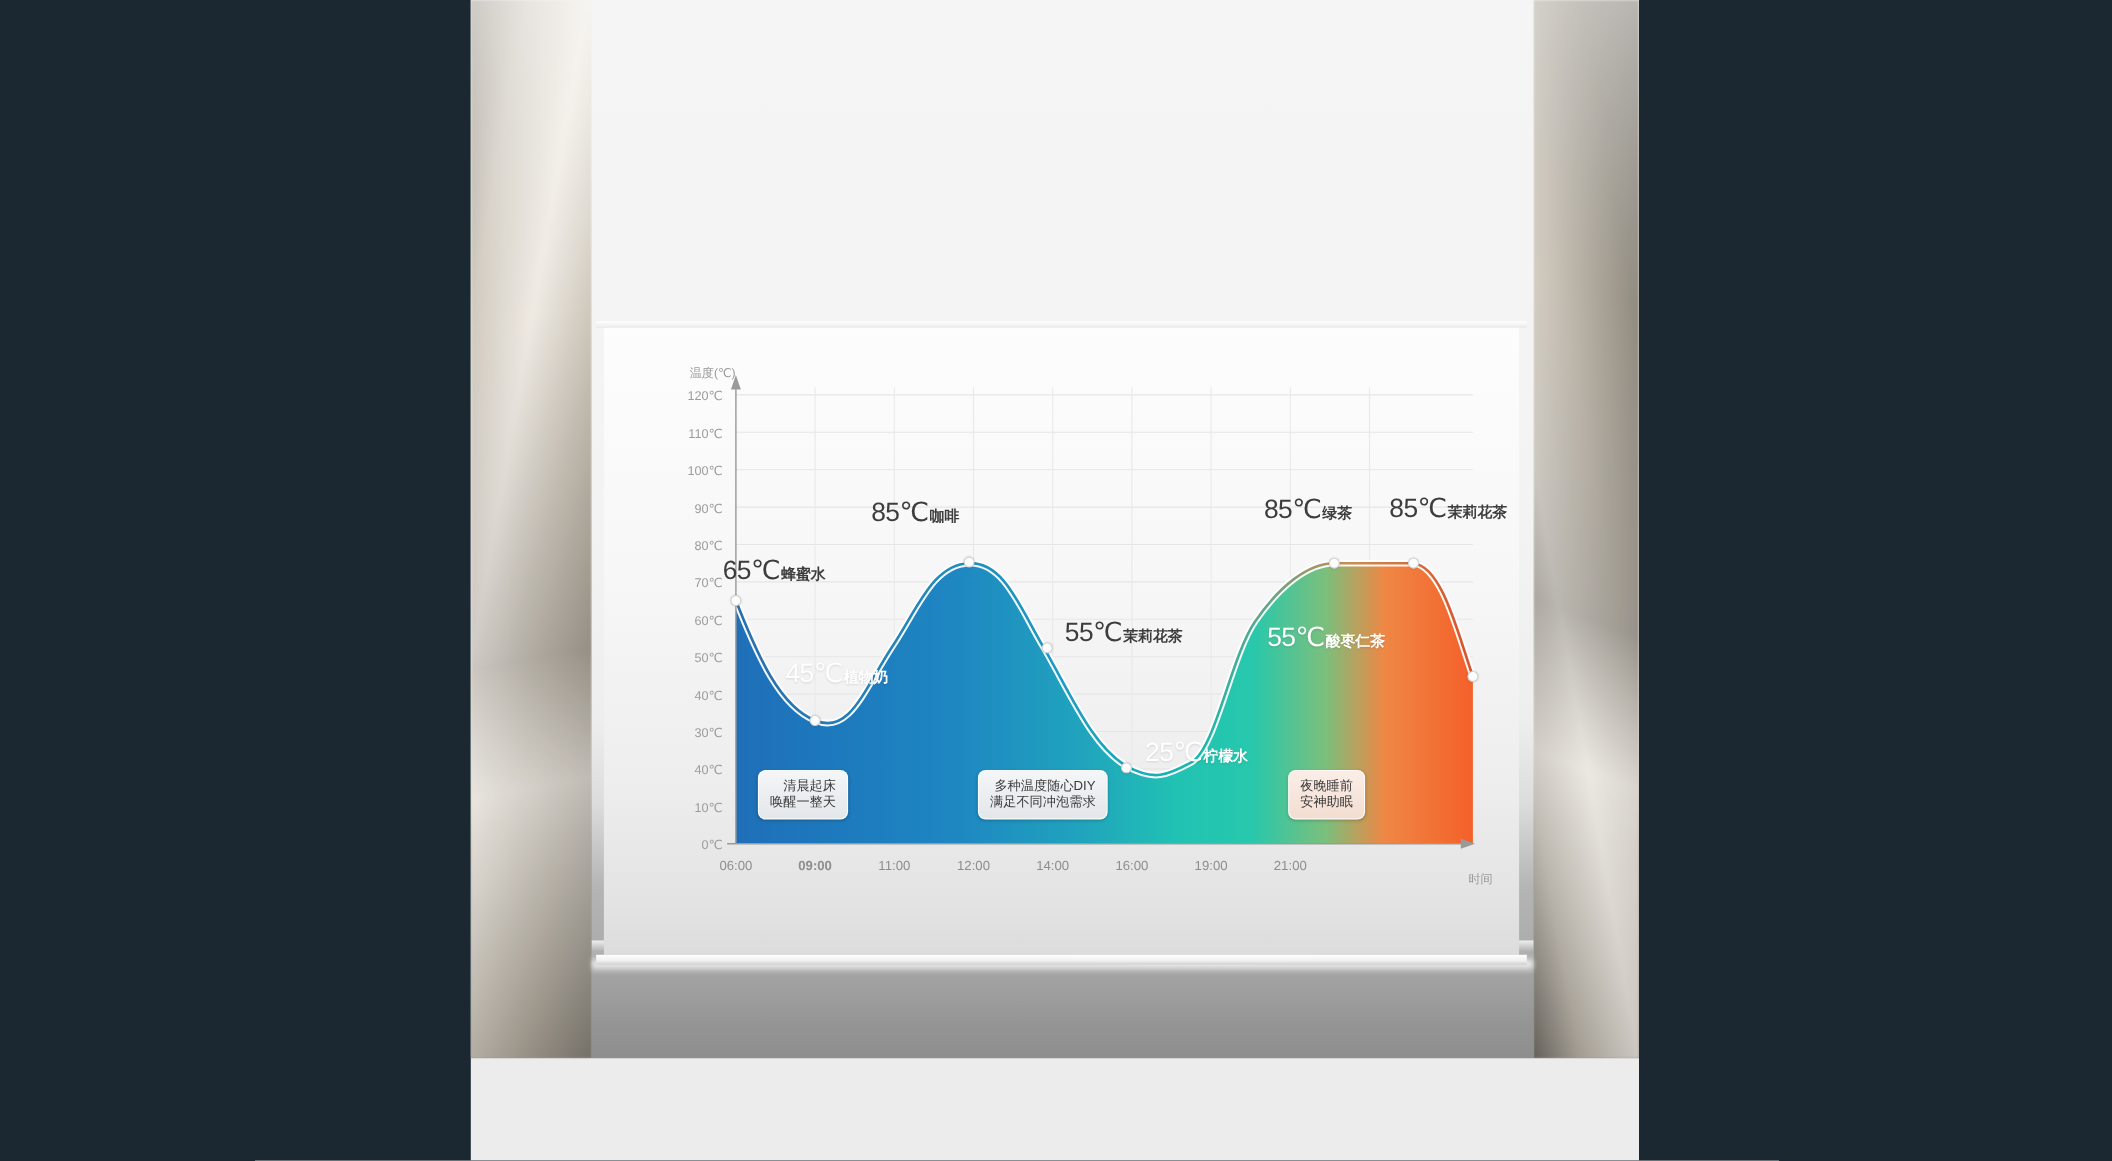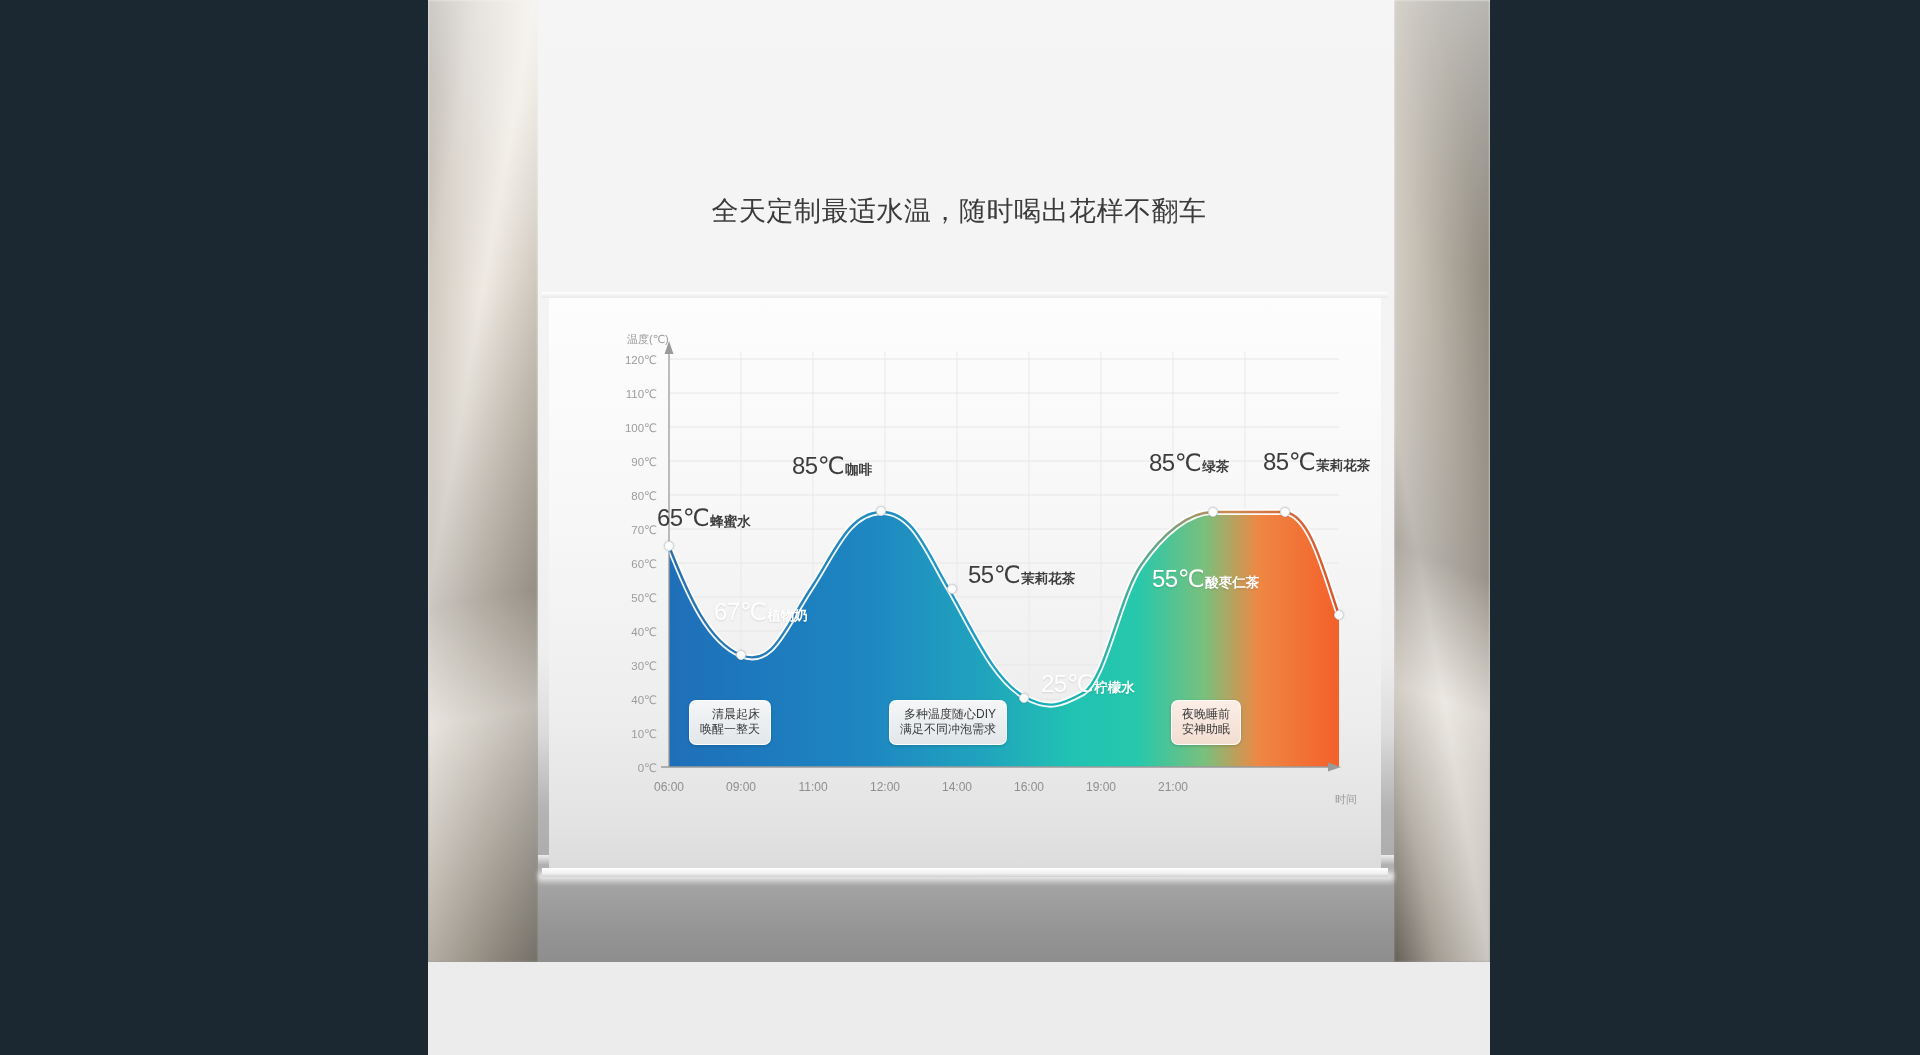--- a/index.html
+++ b/index.html
@@ -143,21 +143,20 @@
   <div id="photo">
     <div class="metal-l"></div>
     <div class="metal-r"></div>
     <div id="sheet"></div>
     <div id="ripple">
       <div class="wave"></div>
       <div class="wave2"></div>
     </div>
   </div>
 
-  <div id="subtitle">全天定制最适水温，随时喝出花样不翻车</div>
 
   <div id="card">
     <div class="cardTopEdge"></div>
     <div class="cardBotEdge"></div>
 
     <div id="plot">
 
       <div class="axisLabelY" style="left:78px;top:35px;">温度(℃)</div>
 
       <div class="axisLabelX" style="left:786px;top:495px;">时间</div>
@@ -265,21 +264,21 @@
       <div class="ytick" style="left:52px;top:226px;width:56px;">70℃</div>
       <div class="ytick" style="left:52px;top:260px;width:56px;">60℃</div>
       <div class="ytick" style="left:52px;top:294px;width:56px;">50℃</div>
       <div class="ytick" style="left:52px;top:328px;width:56px;">40℃</div>
       <div class="ytick" style="left:52px;top:362px;width:56px;">30℃</div>
       <div class="ytick" style="left:52px;top:396px;width:56px;">40℃</div>
       <div class="ytick" style="left:52px;top:430px;width:56px;">10℃</div>
       <div class="ytick" style="left:52px;top:464px;width:56px;">0℃</div>
 
       <div class="xtick" style="left:86px;top:483px;width:68px;">06:00</div>
-      <div class="xtick" style="left:158px;top:483px;width:68px;">09:00</div>
+      <div class="xtick" style="left:158px;top:483px;width:68px;font-weight:bold;">09:00</div>
       <div class="xtick" style="left:230px;top:483px;width:68px;">11:00</div>
       <div class="xtick" style="left:302px;top:483px;width:68px;">12:00</div>
       <div class="xtick" style="left:374px;top:483px;width:68px;">14:00</div>
       <div class="xtick" style="left:446px;top:483px;width:68px;">16:00</div>
       <div class="xtick" style="left:518px;top:483px;width:68px;">19:00</div>
       <div class="xtick" style="left:590px;top:483px;width:68px;">21:00</div>
 
       <div class="dot" style="left:115px;top:244px;"></div>
       <div class="dot" style="left:187px;top:353px;"></div>
       <div class="dot" style="left:327px;top:209px;"></div>
@@ -287,21 +286,21 @@
       <div class="dot" style="left:470px;top:396px;"></div>
       <div class="dot" style="left:659px;top:210px;"></div>
       <div class="dot" style="left:731px;top:210px;"></div>
       <div class="dot" style="left:785px;top:313px;"></div>
 
       <div class="pointLabel dark" style="left:108px;top:207px;">
         <span class="deg">65℃</span><span class="nm">蜂蜜水</span>
       </div>
 
       <div class="pointLabel light" style="left:165px;top:301px;">
-        <span class="deg">67℃</span><span class="nm">植物奶</span>
+        <span class="deg">45℃</span><span class="nm">植物奶</span>
       </div>
 
       <div class="pointLabel dark" style="left:243px;top:155px;">
         <span class="deg">85℃</span><span class="nm">咖啡</span>
       </div>
 
       <div class="pointLabel dark" style="left:419px;top:264px;">
         <span class="deg">55℃</span><span class="nm">茉莉花茶</span>
       </div>
 

